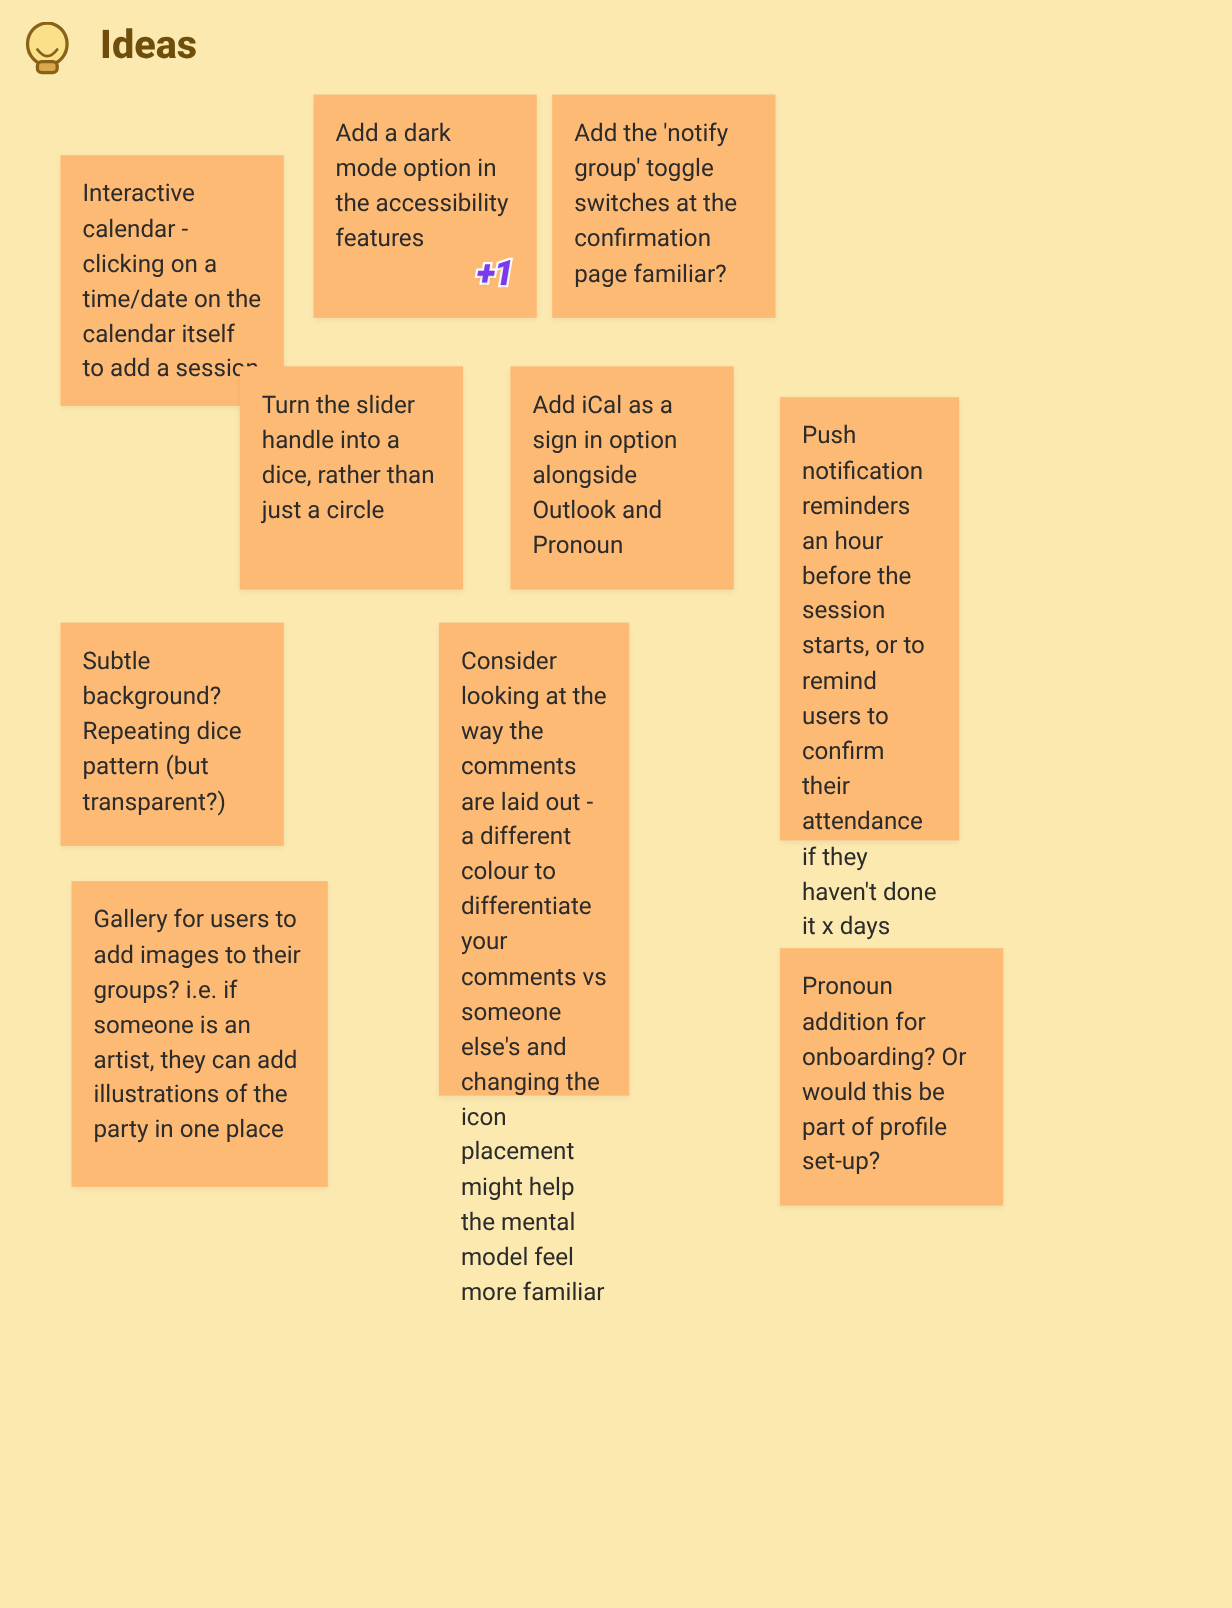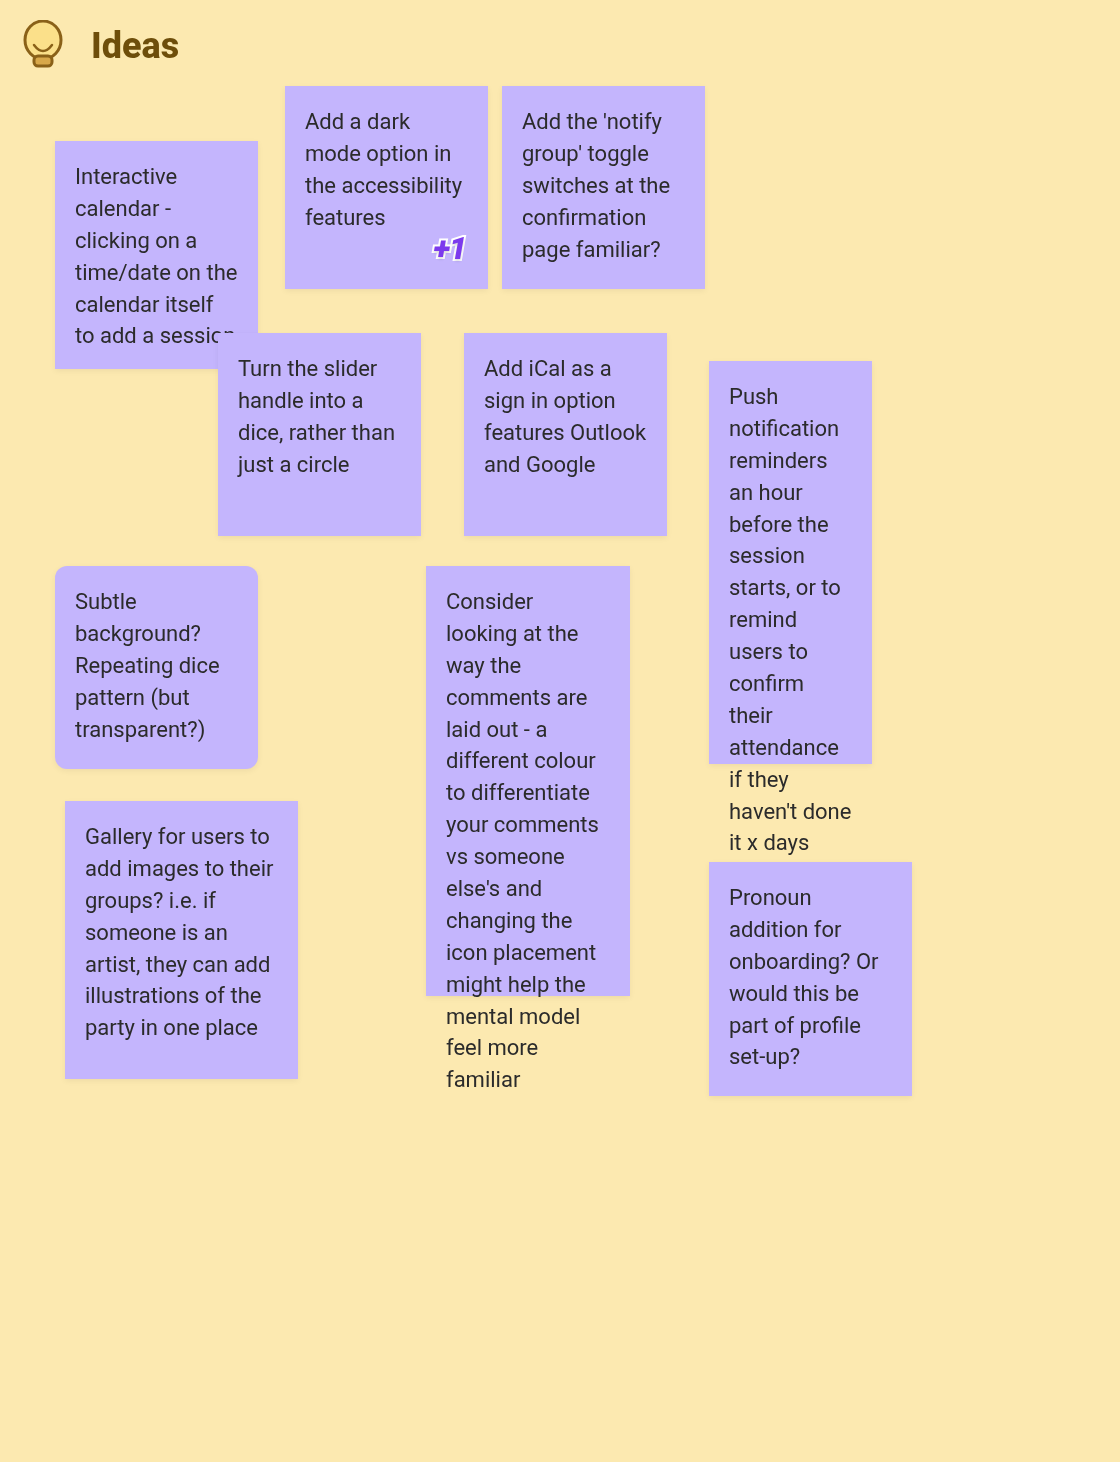--- a/index.html
+++ b/index.html
@@ -13,36 +13,35 @@
       background: #FCE9B0;
       font-family: -apple-system, BlinkMacSystemFont, "Segoe UI", Roboto, "Helvetica Neue", Arial, sans-serif;
       position: relative;
       overflow: hidden;
     }
     .header {
       position: absolute;
       top: 20px;
       left: 20px;
       display: flex;
-      align-items: center;
       gap: 25px;
     }
     .bulb-icon {
       width: 46px;
       height: 52px;
       display: inline-block;
     }
     .page-title {
       font-size: 36px;
       font-weight: 800;
       color: #6E4E0A;
     }
     .sticky {
       position: absolute;
-      background: #c4b5fd;
+      background: #fdba74;
       padding: 20px 20px 20px 20px;
       font-size: 22px;
       line-height: 1.45;
       color: #2B2B2B;
       cursor: move;
       box-shadow: 0 2px 6px rgba(0,0,0,0.06);
     }
     .sticky-text {
       display: block;
     }
@@ -85,32 +84,32 @@
 
 <div class="sticky" style="top:86px; left:502px; width:203px; height:203px;">
   <span class="sticky-text">Add the 'notify group' toggle switches at the confirmation page familiar?</span>
 </div>
 
 <div class="sticky" style="top:333px; left:218px; width:203px; height:203px;">
   <span class="sticky-text">Turn the slider handle into a dice, rather than just a circle</span>
 </div>
 
 <div class="sticky" style="top:333px; left:464px; width:203px; height:203px;">
-  <span class="sticky-text">Add iCal as a sign in option features Outlook and Google</span>
+  <span class="sticky-text">Add iCal as a sign in option alongside Outlook and Pronoun</span>
 </div>
 
 <div class="sticky" style="top:361px; left:709px; width:163px; height:403px;">
   <span class="sticky-text">Push notification reminders an hour before the session starts, or to remind users to confirm their attendance if they haven't done it x days before the session is scheduled to take place</span>
 </div>
 
-<div class="sticky" style="top:566px; left:55px; width:203px; height:203px;border-radius:12px;">
+<div class="sticky" style="top:566px; left:55px; width:203px; height:203px;">
   <span class="sticky-text">Subtle background? Repeating dice pattern (but transparent?)</span>
 </div>
 
-<div class="sticky" style="top:566px; left:426px; width:204px; height:430px;">
+<div class="sticky" style="top:566px; left:399px; width:173px; height:430px;">
   <span class="sticky-text">Consider looking at the way the comments are laid out - a different colour to differentiate your comments vs someone else's and changing the icon placement might help the mental model feel more familiar</span>
 </div>
 
 <div class="sticky" style="top:801px; left:65px; width:233px; height:278px;">
   <span class="sticky-text">Gallery for users to add images to their groups? i.e. if someone is an artist, they can add illustrations of the party in one place</span>
 </div>
 
 <div class="sticky" style="top:862px; left:709px; width:203px; height:234px;">
   <span class="sticky-text">Pronoun addition for onboarding? Or would this be part of profile set-up?</span>
 </div>

